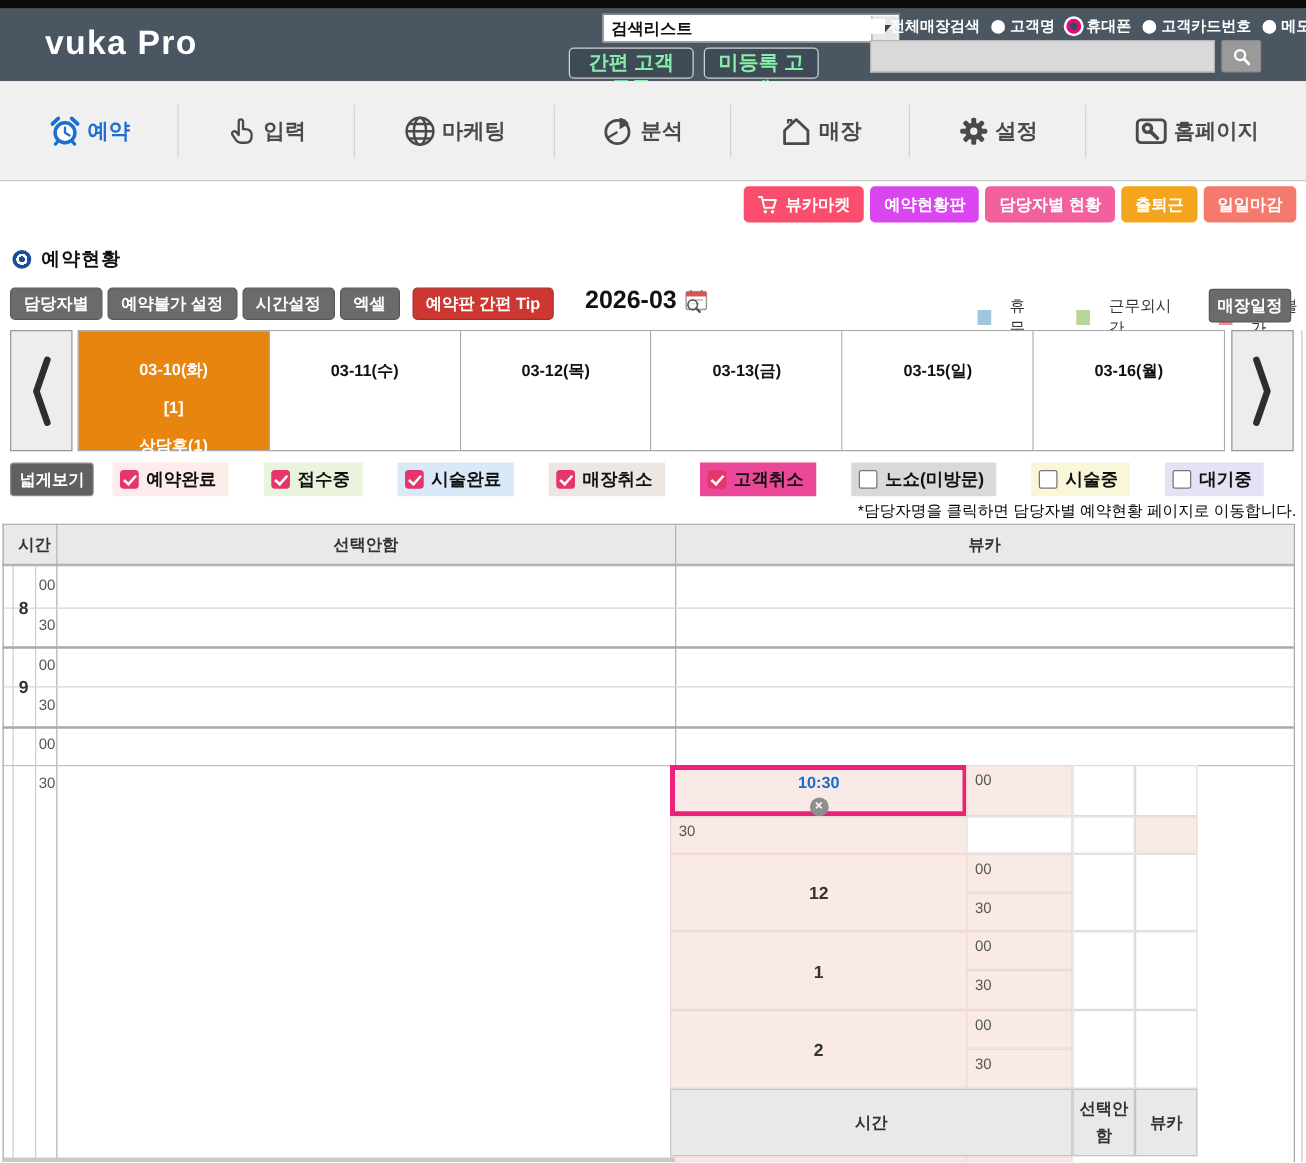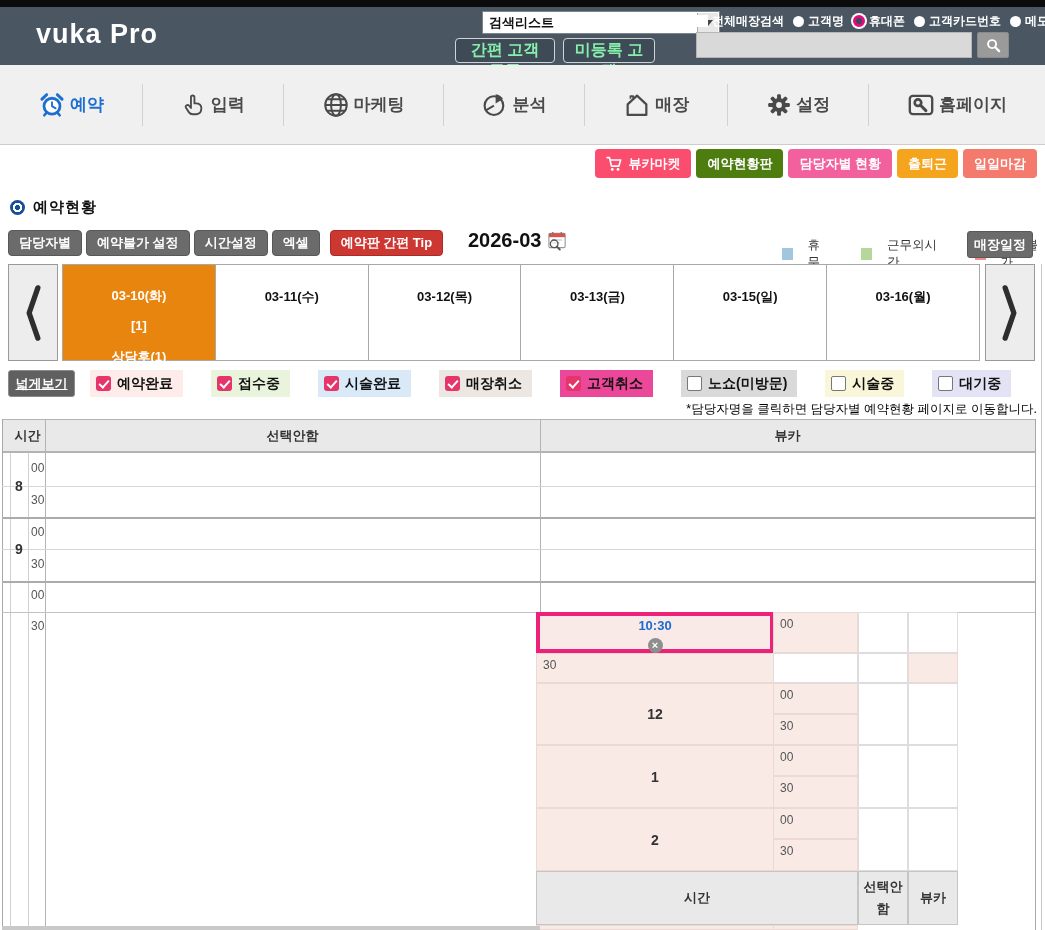--- a/index.html
+++ b/index.html
@@ -33,21 +33,21 @@
        box-sizing:border-box;display:flex;align-items:center;justify-content:space-evenly;}
   .nav-item{display:flex;align-items:center;gap:4px;font-size:17px;font-weight:bold;color:#4a4a4a;cursor:pointer;justify-content:center;}
   .nav-item.active{color:#1c6fd0;}
   .nav-div{width:1px;height:42px;background:#d2d2d2;}
 
   
   .actions{position:absolute;top:149px;right:8px;display:flex;gap:5px;}
   .act-btn{height:29px;border:none;border-radius:4px;color:#fff;font-size:13px;font-weight:bold;
            font-family:inherit;padding:0 11px;display:flex;align-items:center;gap:5px;cursor:pointer;}
   .act-market{background:#fb4d6d;}
-  .act-board{background:#4d7c0f;}
+  .act-board{background:#d946ef;}
   .act-staff{background:#f2609e;}
   .act-attend{background:#f5a51d;}
   .act-close{background:#f47a6e;}
 
   
   .sec-title{position:absolute;left:10px;top:198px;display:flex;align-items:center;gap:8px;}
   .bullet{width:15px;height:15px;border-radius:50%;
           background:radial-gradient(circle,#174f9e 0 2.5px,#fff 2.5px 4.5px,#174f9e 4.5px 7.5px);}
   .sec-title span.t{font-size:15px;font-weight:bold;color:#111;letter-spacing:1px;}
 
@@ -70,21 +70,21 @@
              box-sizing:border-box;display:flex;align-items:center;justify-content:center;cursor:pointer;}
   .days{position:absolute;left:62px;top:264px;width:918px;height:97px;display:flex;border:1px solid #a8a8a8;box-sizing:border-box;}
   .day{flex:1;border-right:1px solid #a8a8a8;background:#fff;text-align:center;font-size:13px;font-weight:bold;color:#111;
        padding-top:23px;box-sizing:border-box;cursor:pointer;}
   .day:last-child{border-right:none;}
   .day.active{background:#e8850e;color:#fff;padding-top:22px;}
   .day .l2{margin-top:13px;} .day .l3{margin-top:15px;}
 
   
   .wide-btn{position:absolute;left:8px;top:370px;width:67px;height:27px;background:#606060;border:1px solid #8a8a8a;
-            border-radius:3px;color:#fff;font-size:13px;font-weight:bold;font-family:inherit;cursor:pointer;text-decoration:underline;}
+            border-radius:3px;color:#fff;font-size:13px;font-weight:bold;font-family:inherit;cursor:pointer;}
   .chips{position:absolute;left:90px;top:370px;display:flex;gap:28px;}
   .chip{height:27px;display:flex;align-items:center;gap:6px;padding:0 10px 0 6px;font-size:14px;font-weight:bold;color:#111;cursor:pointer;}
   .chip.c1{background:#fdecea;} .chip.c2{background:#eaf4dd;} .chip.c3{background:#d9e9f8;} .chip.c4{background:#ece7e2;}
   .chip.c5{background:#ec4899;} .chip.c6{background:#d9d9d9;} .chip.c7{background:#faf6d9;} .chip.c8{background:#e3e3f5;}
   .ckb{width:15px;height:15px;border-radius:3px;box-sizing:border-box;position:relative;}
   .ckb.on{background:#e5356b;}
   .ckb.on::after{content:"";position:absolute;left:5px;top:2px;width:4px;height:8px;
                  border-right:2px solid #fff;border-bottom:2px solid #fff;transform:rotate(42deg);}
   .ckb.off{background:#fff;border:1.5px solid #777;border-radius:2px;}
   .note{position:absolute;right:8px;top:401px;font-size:12.5px;color:#000;}

